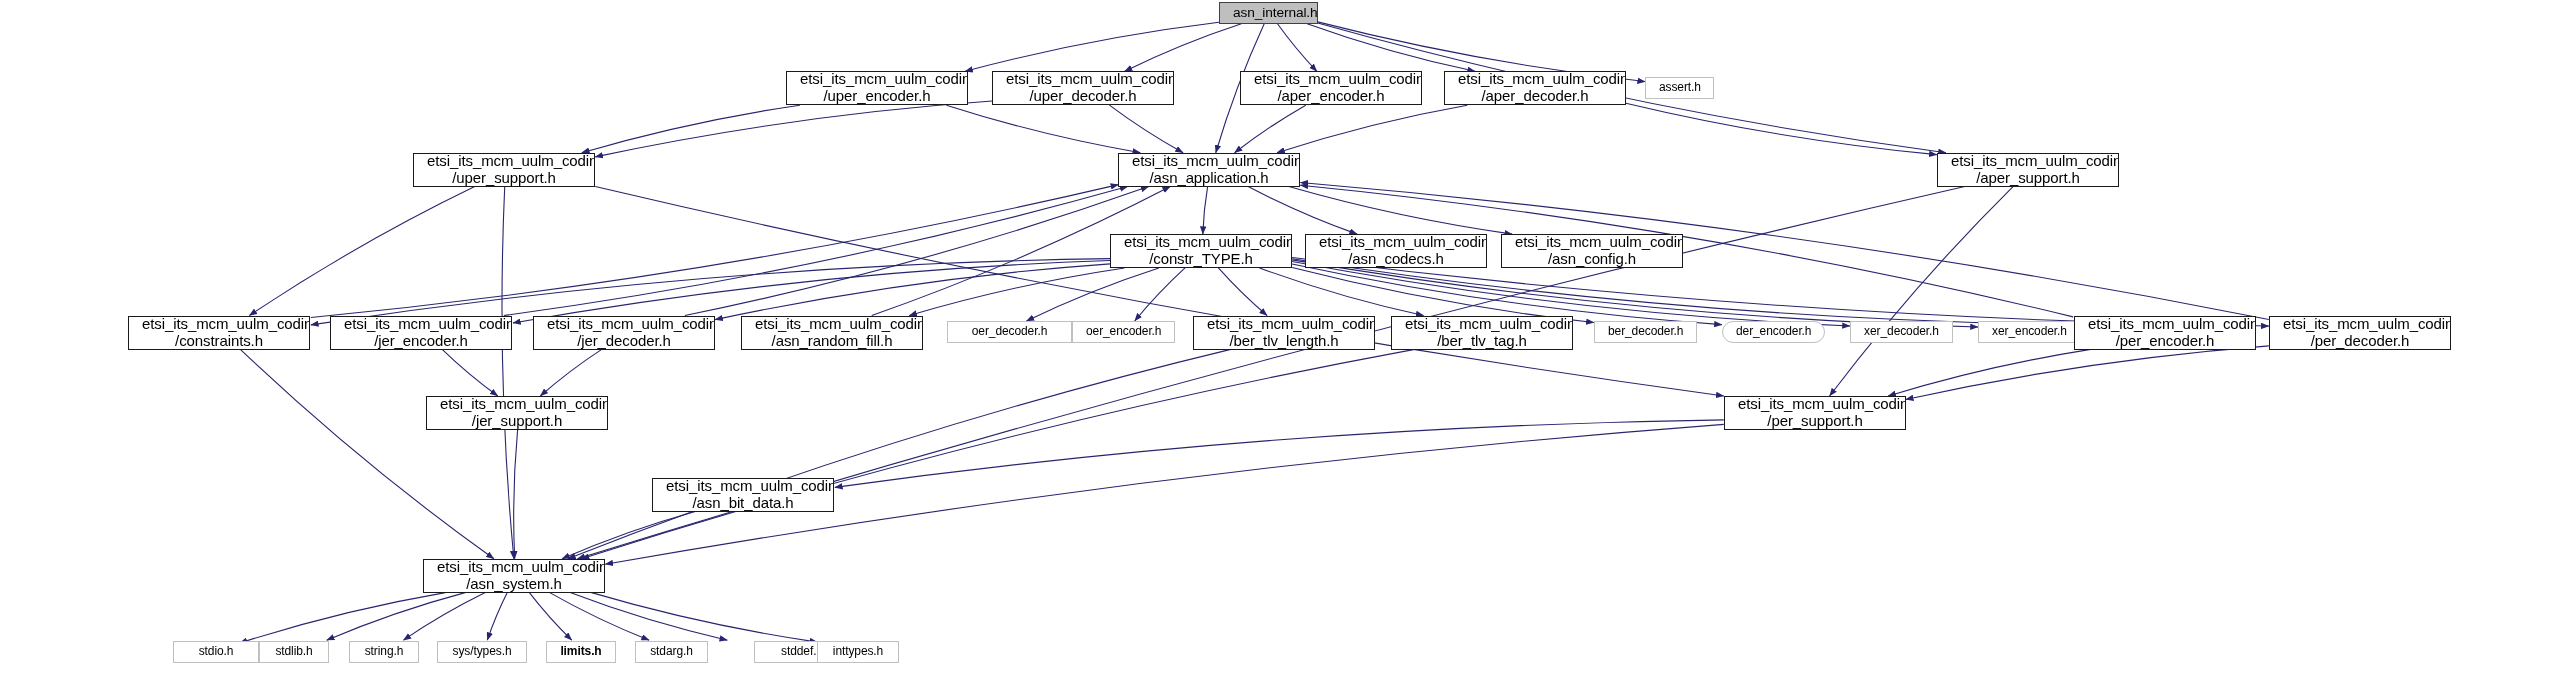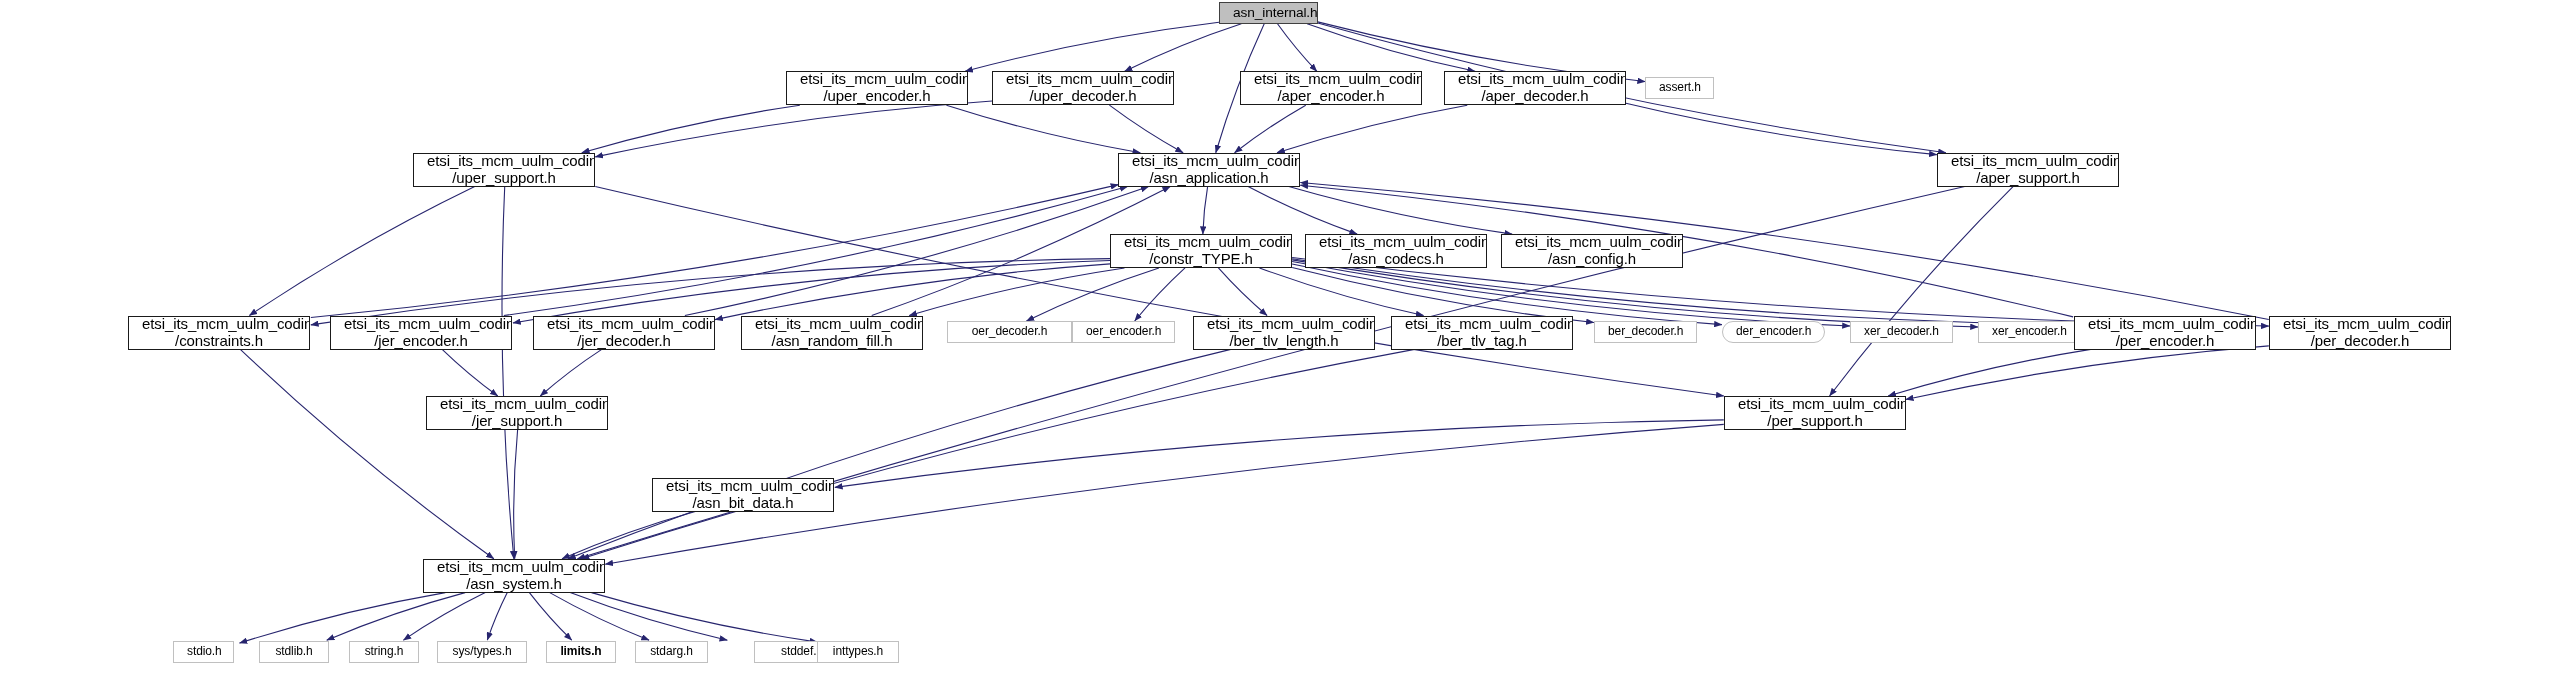--- a/index.html
+++ b/index.html
@@ -177,21 +177,21 @@
       <div class="node internal" style="left: 2269px; top: 316px; width: 182px; height: 34px;"><span class="lbl">etsi_its_mcm_uulm_coding
 /per_decoder.h</span></div>
       <div class="node internal" style="left: 426px; top: 396px; width: 182px; height: 34px;"><span class="lbl">etsi_its_mcm_uulm_coding
 /jer_support.h</span></div>
       <div class="node internal" style="left: 1724px; top: 396px; width: 182px; height: 34px;"><span class="lbl">etsi_its_mcm_uulm_coding
 /per_support.h</span></div>
       <div class="node internal" style="left: 652px; top: 478px; width: 182px; height: 34px;"><span class="lbl">etsi_its_mcm_uulm_coding
 /asn_bit_data.h</span></div>
       <div class="node internal" style="left: 423px; top: 559px; width: 182px; height: 34px;"><span class="lbl">etsi_its_mcm_uulm_coding
 /asn_system.h</span></div>
-      <div class="node lib" style="left: 173px; top: 641px; width: 61px; height: 22px;"><span class="lbl">stdio.h</span></div>
+      <div class="node lib" style="left: 173px; top: 641px; width: 86px; height: 22px;"><span class="lbl">stdio.h</span></div>
       <div class="node lib" style="left: 259px; top: 641px; width: 70px; height: 22px;"><span class="lbl">stdlib.h</span></div>
       <div class="node lib" style="left: 349px; top: 641px; width: 70px; height: 22px;"><span class="lbl">string.h</span></div>
       <div class="node lib" style="left: 437px; top: 641px; width: 90px; height: 22px;"><span class="lbl">sys/types.h</span></div>
       <div class="node lib" style="left: 546px; top: 641px; width: 70px; height: 22px; font-weight: bold;"><span class="lbl">limits.h</span></div>
       <div class="node lib" style="left: 635px; top: 641px; width: 73px; height: 22px; justify-content: center;"><span class="lbl">stdarg.h</span></div>
       <div class="node lib" style="left: 754px; top: 641px; width: 96px; height: 22px;"><span class="lbl">stddef.h</span></div>
       <div class="node lib" style="left: 817px; top: 641px; width: 82px; height: 22px;"><span class="lbl">inttypes.h</span></div>
     </div>
 </div>
 

